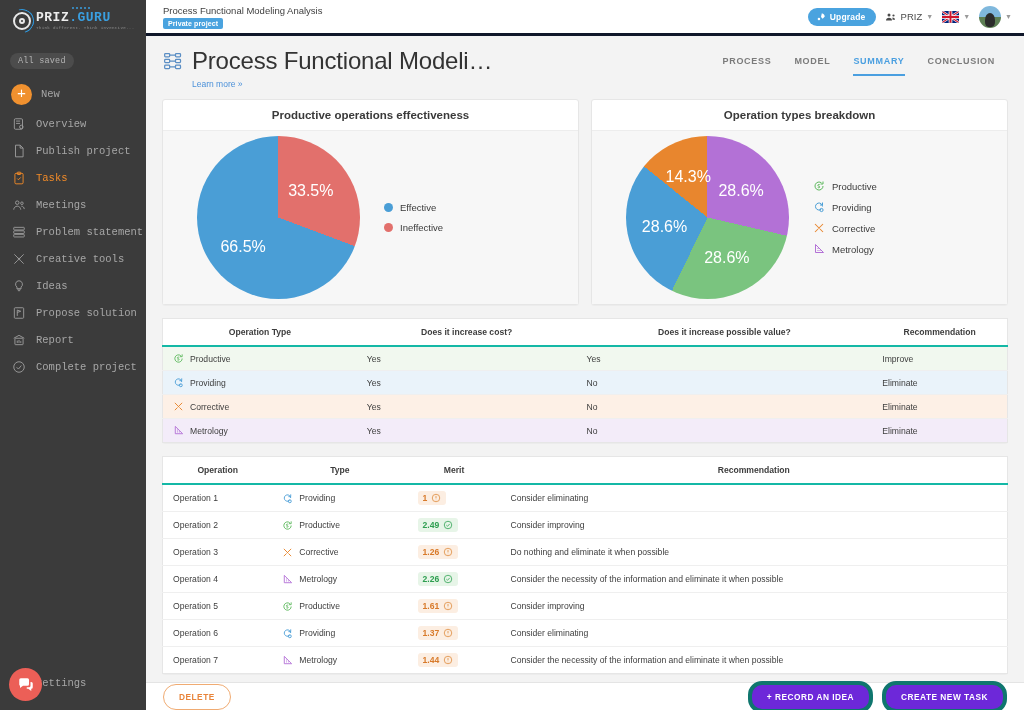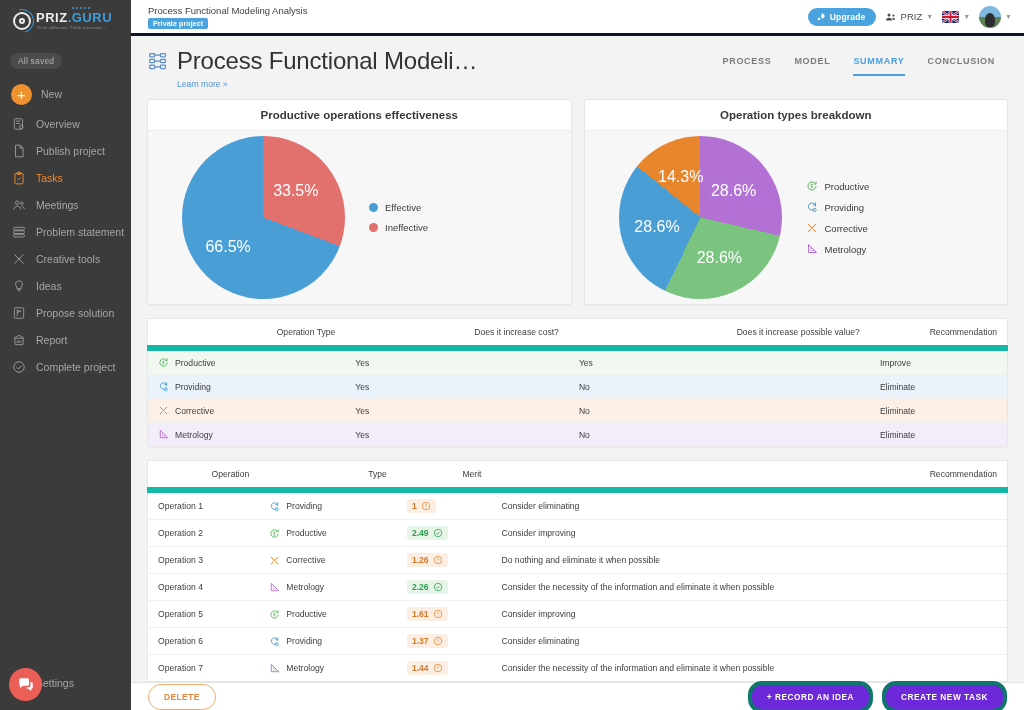--- a/index.html
+++ b/index.html
@@ -5,22 +5,22 @@
   * { box-sizing: border-box; margin: 0; padding: 0; }
   html, body {
     width: 1024px; height: 710px;
     font-family: "Liberation Sans", sans-serif;
     background: #f1f1f1; overflow: hidden;
   }
   .app { position: relative; width: 1024px; height: 710px; display: flex; }
 
   
   .sidebar {
-    width: 131px; height: 710px; background: #3b3b3b;
-    display: flex; flex-direction: column; position: relative; flex-shrink: 0;
+    width: 146px; height: 710px; background: #3b3b3b;
+    display: flex; flex-direction: column; position: relative; flex-shrink: 0; font-family: Liberation Mono, monospace;
   }
   .logo-wrap { height: 42px; display: flex; align-items: center; padding-left: 12px; }
   .logo { display: flex; align-items: center; gap: 4px; }
   .logo-mark { width: 20px; height: 20px; position: relative; }
   .logo-mark .ring {
     position: absolute; inset: 1px; border-radius: 50%;
     border: 2px solid #e9e9e9; background: #3b3b3b;
   }
   .logo-mark .dot {
     position: absolute; left: 7px; top: 7px; width: 6px; height: 6px;
@@ -139,22 +139,22 @@
   .legend-dot { width: 9px; height: 9px; border-radius: 50%; flex-shrink: 0; }
   .legend-ico { width: 12px; height: 12px; flex-shrink: 0; }
 
   
   .tbl {
     background: #fff; border: 1px solid #e6e6e6; border-radius: 3px;
     margin-top: 13px; width: 100%; border-collapse: collapse;
     box-shadow: 0 1px 1px rgba(0,0,0,.03);
   }
   .tbl th {
-    text-align: right; font-size: 8.6px; color: #3d3d3d; font-weight: normal;
-    padding: 8px 10px; border-bottom: 6px solid #14b8a6;
+    text-align: center; font-size: 8.6px; color: #3d3d3d; font-weight: bold;
+    padding: 8px 10px; border-bottom: 2px solid #14b8a6;
   }
   .tbl td {
     font-size: 8.6px; color: #3d3d3d; padding: 6px 10px; border-bottom: 1px solid #efefef;
   }
   .tbl tr:last-child td { border-bottom: none; }
   .type-cell { display: flex; align-items: center; gap: 6px; }
   .type-ico { width: 11px; height: 11px; flex-shrink: 0; }
   .row-productive { background: #f1f8ef; }
   .row-providing { background: #eaf3fa; }
   .row-corrective { background: #fdf0e6; }

